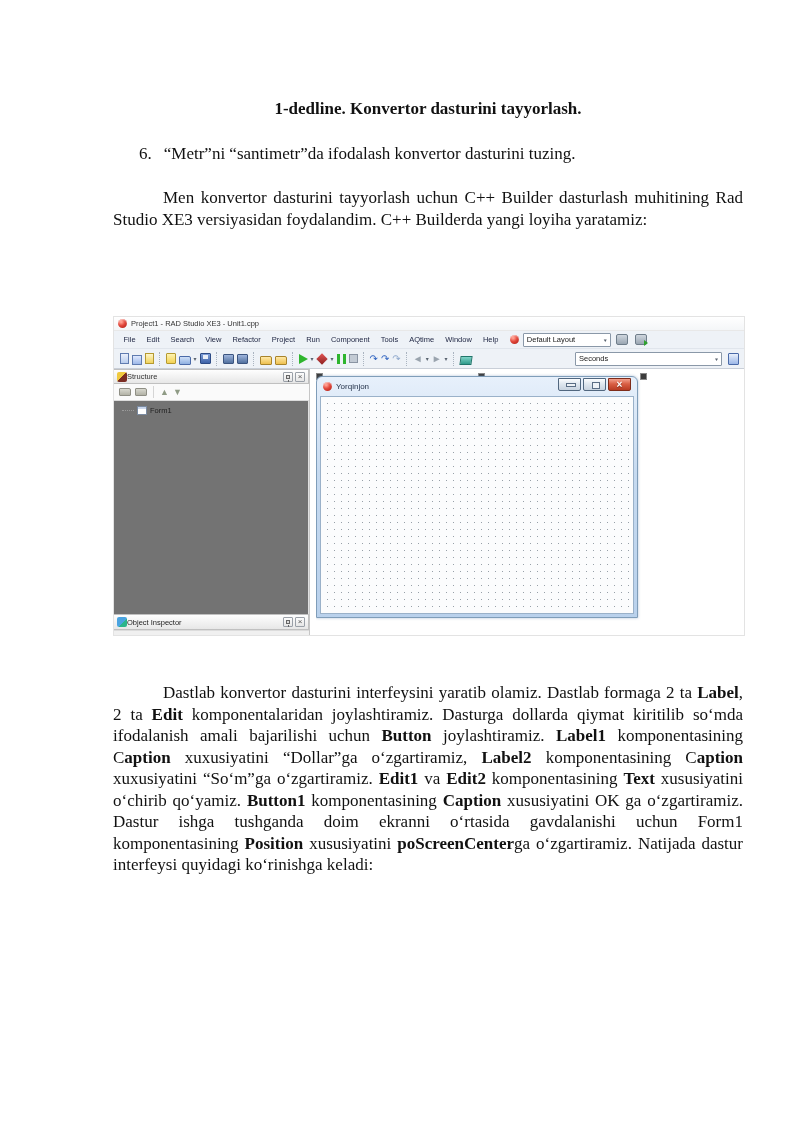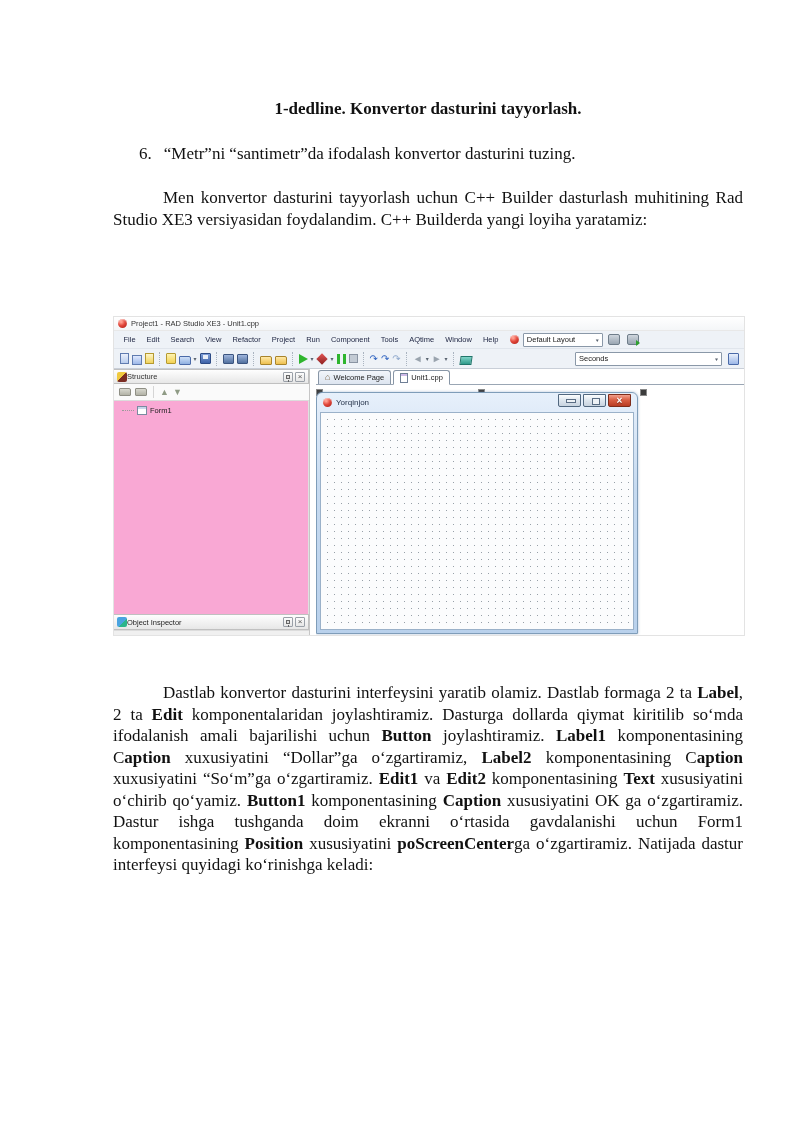--- a/index.html
+++ b/index.html
@@ -32,21 +32,21 @@
   .s-title{font-size:7.5px;color:#333;white-space:nowrap;}
 
   .s-menubar{height:18px;flex:0 0 18px;background:#eef2f7;display:flex;align-items:center;
              padding:0 4px;border-bottom:1px solid #e0e5ec;}
   .mitem{padding:0 5.5px;color:#1c2340;white-space:nowrap;cursor:default;}
   .menu-right{display:flex;align-items:center;gap:4px;margin-left:6px;}
   .combo{height:14px;background:#fff;border:1px solid #8a98a8;display:flex;align-items:center;
          padding:0 3px;color:#222;border-radius:1px;}
   .combo .cv{flex:1;white-space:nowrap;overflow:hidden;}
   .carr{color:#5a6470;font-size:6px;transform:scaleY(.8);margin-left:3px;}
-  .layout-combo{width:80px;}
+  .layout-combo{width:88px;}
   .seconds-combo{width:147px;}
   .i-desk{width:12px;height:11px;background:linear-gradient(#cfd6de,#9aa6b2);border:1px solid #6f7d8a;
           border-radius:2px;position:relative;}
   .i-desk.green::after{content:"";position:absolute;right:-2px;bottom:-2px;width:0;height:0;
           border-left:4px solid #2ea12e;border-top:3px solid transparent;border-bottom:3px solid transparent;}
 
   .s-toolbar{height:20px;flex:0 0 20px;background:#eef2f7;display:flex;align-items:center;
              padding:0 4px;border-bottom:1px solid #c9cfd8;justify-content:center;}
   .tsep{width:1px;height:14px;border-left:1px dotted #aab4c0;margin:0 4px;}
   .ticon{display:inline-block;margin:0 1.5px;position:relative;}
@@ -93,21 +93,21 @@
   .oi-icon{width:10px;height:10px;background:linear-gradient(135deg,#4aa3e0 55%,#2bb58a 56%);border-radius:2px;}
 
   .struct-tools{height:17px;flex:0 0 17px;background:#fafafa;border-bottom:1px solid #dcdcdc;
                 display:flex;align-items:center;gap:4px;padding:0 5px;}
   .g-folder{width:12px;height:8px;background:linear-gradient(#d8d8cf,#b2b2a6);border:1px solid #8f8f85;border-radius:1px 2px 1px 1px;}
   .g-up,.g-dn{color:#8f9b85;font-size:9px;line-height:12px;}
   .g-up::before{content:"▲";}
   .g-dn::before{content:"▼";}
   .vline{width:1px;height:12px;background:#d5d5d5;margin:0 2px;}
 
-  .struct-body{flex:1;background:#f9a8d4;border-right:1px solid #e0e0e0;overflow:hidden;position:relative;}
+  .struct-body{flex:1;background:#737373;border-right:1px solid #e0e0e0;overflow:hidden;position:relative;}
   .tree-item{display:flex;align-items:center;margin:5px 0 0 8px;gap:3px;}
   .tree-dash{width:12px;border-top:1px dotted #9a9a9a;}
   .form-ic{width:10px;height:9px;background:#fff;border:1px solid #7a8aa0;box-shadow:inset 0 2px 0 #c9d6ec;}
   .tree-label{color:#222;}
 
   .oi-head{height:16px;flex:0 0 16px;background:linear-gradient(#fefefe,#e7e7e7);
            border:1px solid #c0c0c0;border-left:none;display:flex;align-items:center;gap:0;padding:0 3px;}
   .oi-partial{height:5px;flex:0 0 5px;background:#f0f0f0;border-top:1px solid #dcdcdc;}
 
   .splitter{width:6px;flex:0 0 6px;background:#fff;}
@@ -274,30 +274,20 @@
               <span class="x-shape"></span>
             </span>
         </span>
       </div>
       <div class="oi-partial"></div>
     </div>
 
     <div class="splitter"></div>
 
     <div class="right-region">
-      <div class="tabbar">
-          <div class="tab">
-            <span class="tab-home"></span>
-            <span>Welcome Page</span>
-          </div>
-          <div class="tab active">
-            <span class="tab-cpp"></span>
-            <span>Unit1.cpp</span>
-          </div>
-        </div>
       <div class="designer">
         <span class="handle" style="left:0;top:4px;"></span>
         <span class="handle" style="left:162px;top:4px;"></span>
         <span class="handle" style="left:324px;top:4px;"></span>
         <span class="handle" style="left:0;top:123px;"></span>
 
         <div class="form-window">
           <div class="form-titlebar">
             <span class="redball"></span>
             <span class="form-title">Yorqinjon</span>

